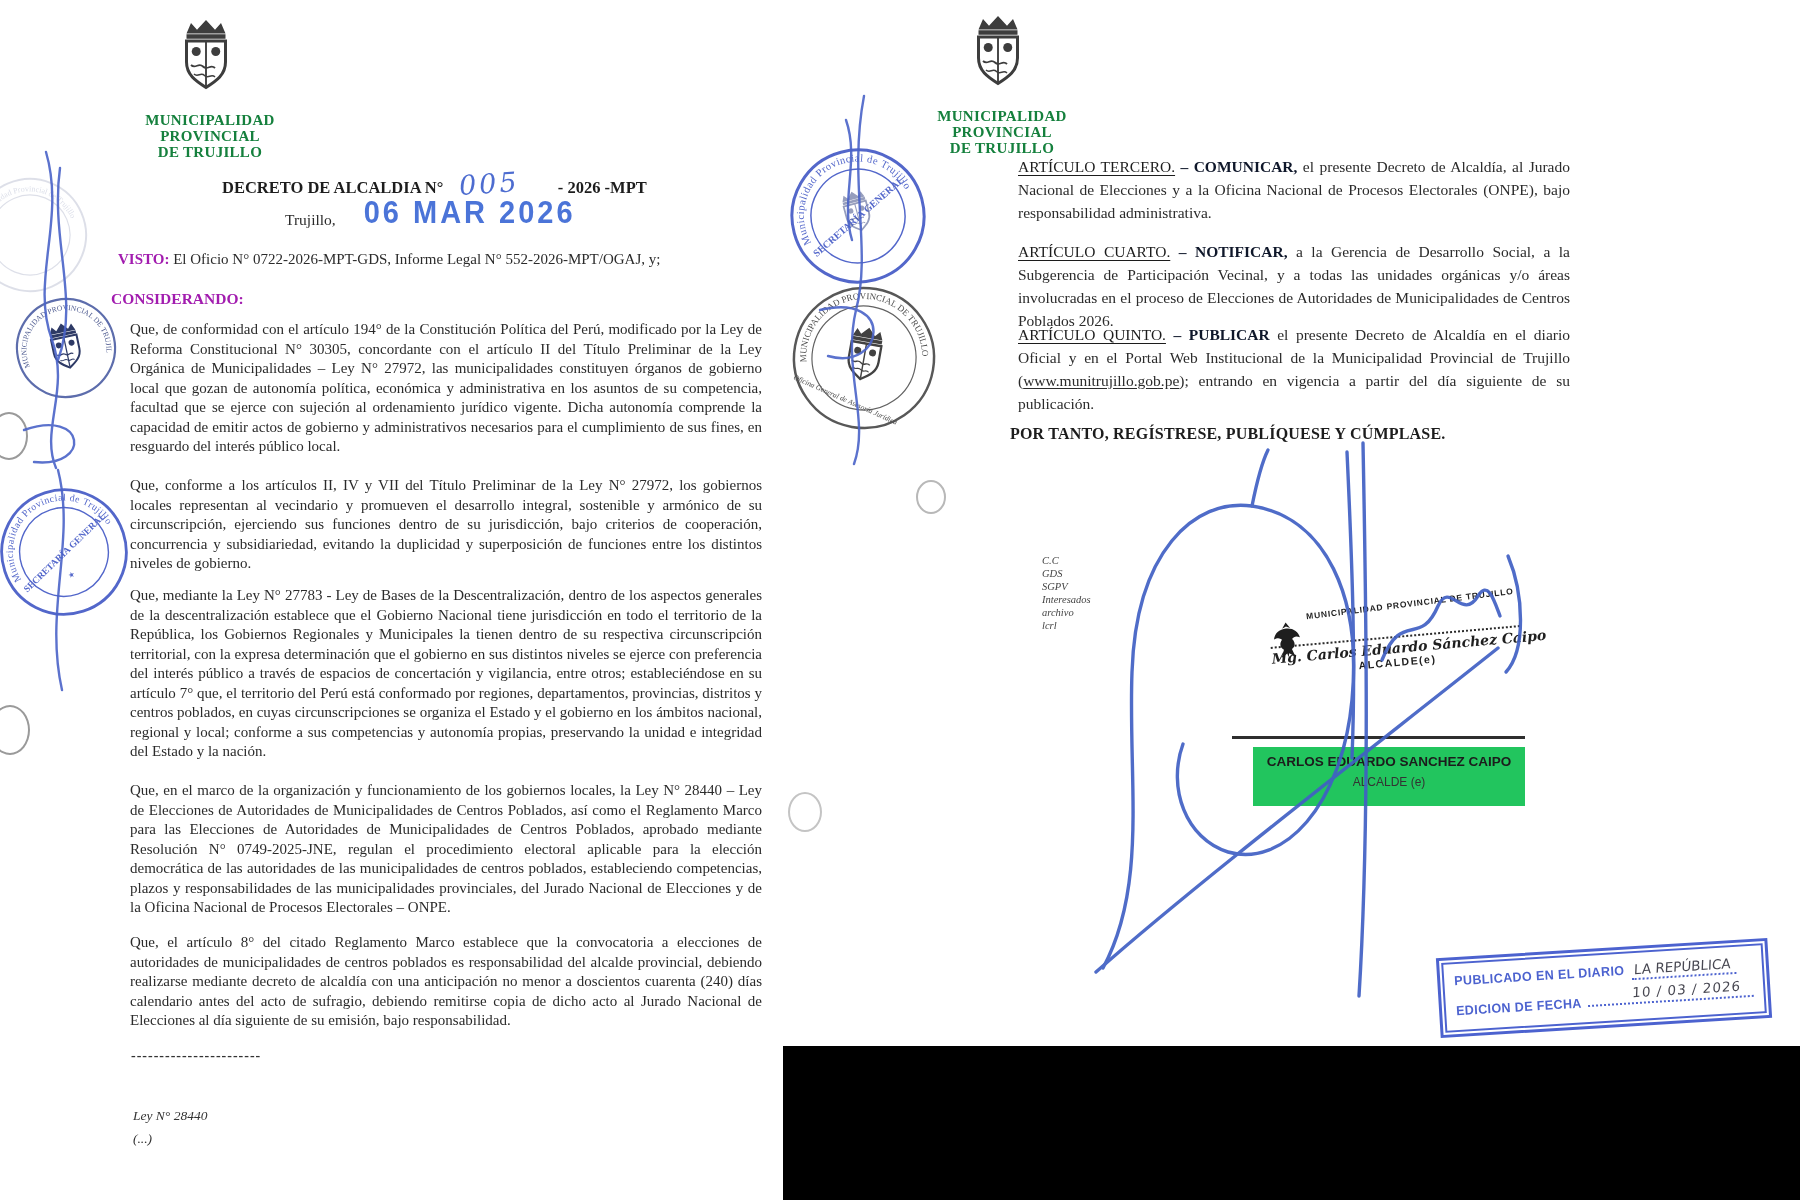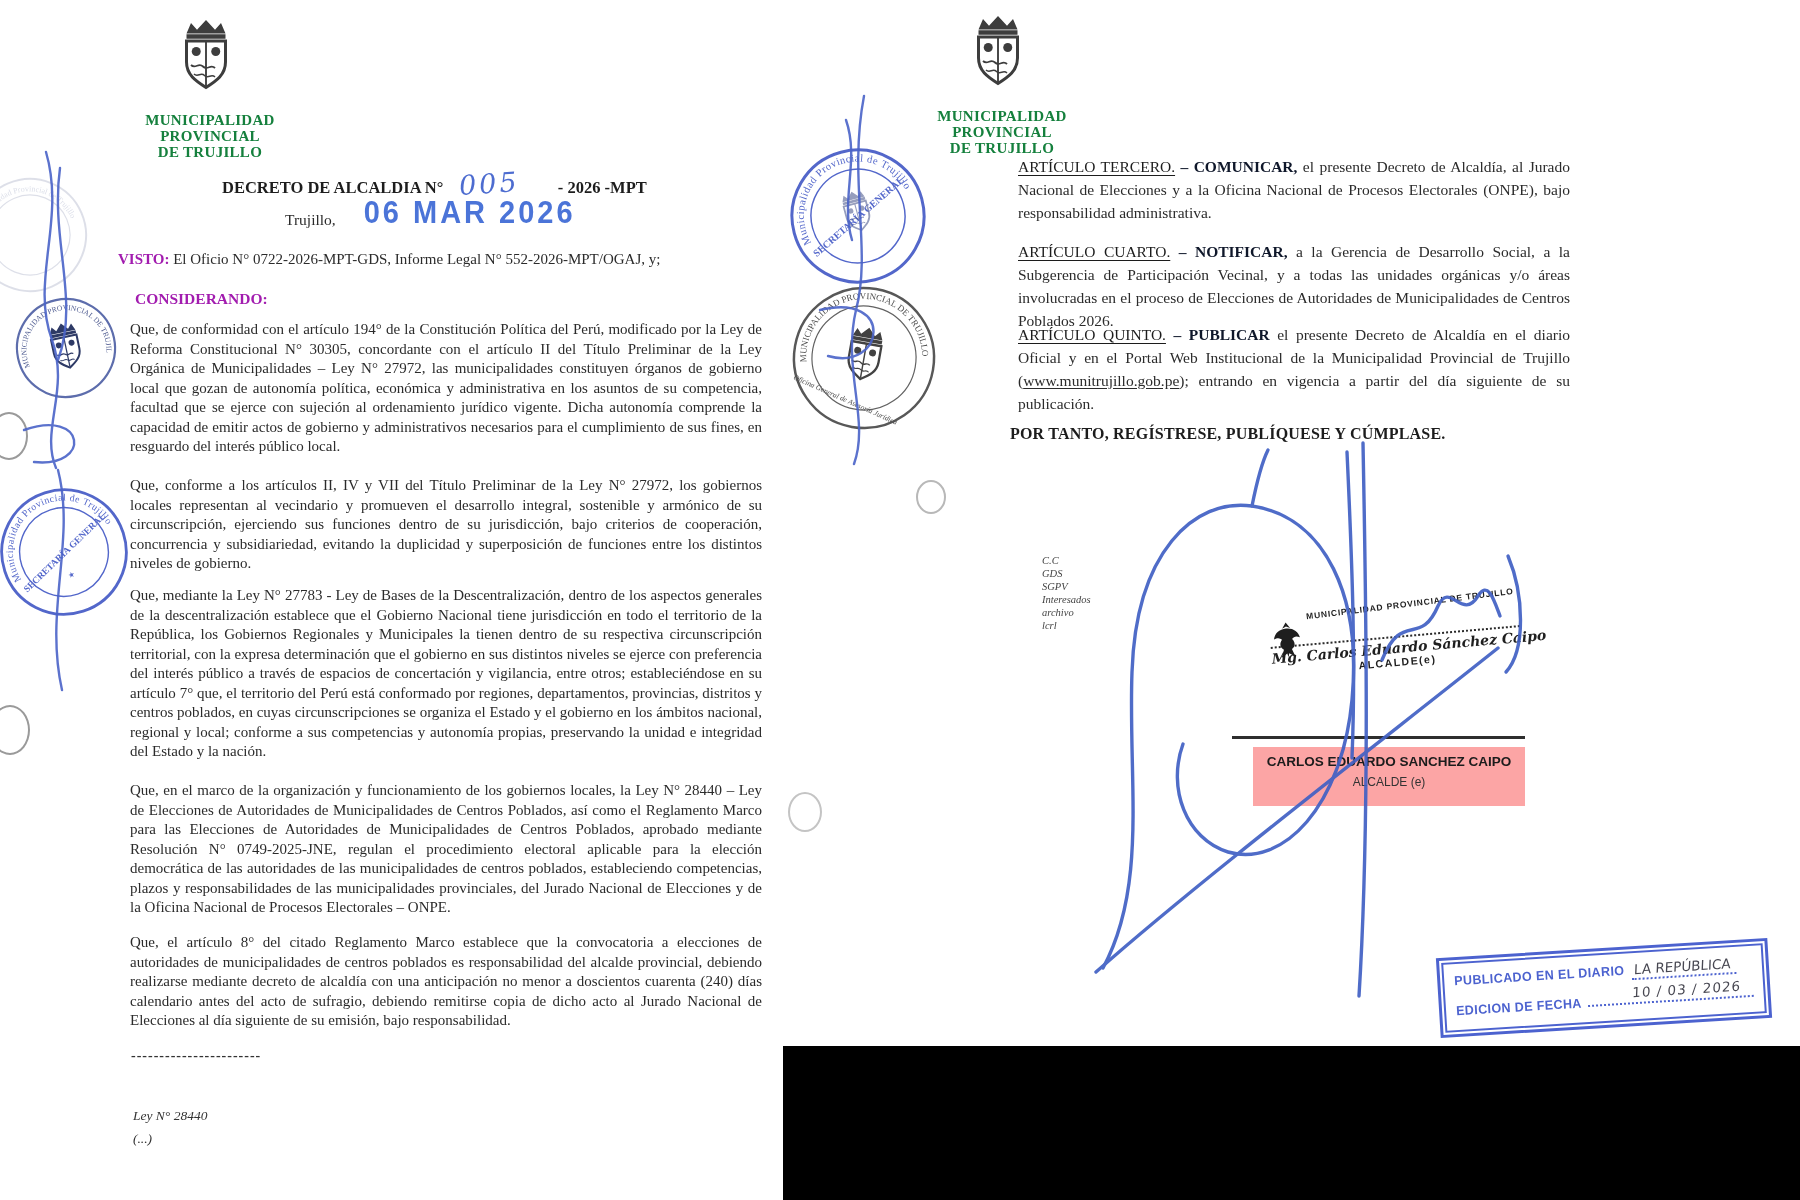--- a/index.html
+++ b/index.html
@@ -30,21 +30,21 @@
   .ms-head { margin-left:38px; font-family:"Liberation Sans",sans-serif; font-weight:700; font-size:8.5px;
              letter-spacing:.8px; transform:rotate(-2deg); white-space:nowrap; }
   .ms-dots { border-top:2.5px dotted #2b2b2b; margin:26px 0 2px 0; }
   .ms-name { text-align:center; font-family:"DejaVu Serif",serif; font-style:italic; font-weight:700;
              font-size:14px; white-space:nowrap; }
   .ms-title { text-align:center; font-family:"Liberation Sans",sans-serif; font-weight:700; font-size:10.5px;
               letter-spacing:1.5px; }
   .ms-eagle { position:absolute; left:2px; top:12px; width:30px; height:38px; }
   
   .sig-line { left:1232px; top:736px; width:293px; height:3px; background:#2e2e2e; z-index:19; }
-  .hl-box { left:1253px; top:747px; width:272px; height:59px; background:#fca5a5; z-index:20;
+  .hl-box { left:1253px; top:747px; width:272px; height:59px; background:#22c55e; z-index:20;
             font-family:"Liberation Sans","DejaVu Sans",sans-serif; text-align:center; }
   .hl-name { padding-top:7px; font-weight:700; font-size:13.5px; color:#1c1c1c; }
   .hl-title { margin-top:6px; font-size:12px; color:#333; }
   
   .pub-stamp { left:1438px; top:948px; width:322px; transform:rotate(-3.5deg); z-index:20;
                border:3px solid #3f57cc; padding:2px; opacity:.93; background:rgba(255,255,255,.2); }
   .pub-inner { border:2px solid #3f57cc; padding:8px 10px 12px 10px; }
   .pub-row { display:flex; align-items:baseline; }
   .pub-row2 { margin-top:8px; }
   .pub-label { font-family:"Liberation Sans",sans-serif; font-weight:700; font-size:12.5px; color:#3f57cc;
@@ -97,21 +97,21 @@
 
   <div class="abs txt" style="left:285px; top:196px; display:flex; align-items:flex-end">
     <span class="place" style="margin-top:10px">Trujillo,</span>
     <span class="date-stamp">06 MAR 2026</span>
   </div>
 
   <div class="abs txt para" style="left:118px; top:250px; width:644px">
     <span class="lead">VISTO:</span><span> El Oficio N° 0722-2026-MPT-GDS, Informe Legal N° 552-2026-MPT/OGAJ, y;</span>
   </div>
 
-  <div class="abs txt lead" style="left:135px; top:290px; font-size:15.5px">CONSIDERANDO:</div>
+  <div class="abs txt lead" style="left:111px; top:290px; font-size:15.5px">CONSIDERANDO:</div>
 
   <div class="abs txt para" style="left:130px; top:320px">Que, de conformidad con el artículo 194° de la Constitución Política del Perú, modificado por la Ley de Reforma Constitucional N° 30305, concordante con el artículo II del Título Preliminar de la Ley Orgánica de Municipalidades – Ley N° 27972, las municipalidades constituyen órganos de gobierno local que gozan de autonomía política, económica y administrativa en los asuntos de su competencia, facultad que se ejerce con sujeción al ordenamiento jurídico vigente. Dicha autonomía comprende la capacidad de emitir actos de gobierno y administrativos necesarios para el cumplimiento de sus fines, en resguardo del interés público local.</div>
   <div class="abs txt para" style="left:130px; top:476px">Que, conforme a los artículos II, IV y VII del Título Preliminar de la Ley N° 27972, los gobiernos locales representan al vecindario y promueven el desarrollo integral, sostenible y armónico de su circunscripción, ejerciendo sus funciones dentro de su jurisdicción, bajo criterios de cooperación, concurrencia y subsidiariedad, evitando la duplicidad y superposición de funciones entre los distintos niveles de gobierno.</div>
   <div class="abs txt para" style="left:130px; top:586px">Que, mediante la Ley N° 27783 - Ley de Bases de la Descentralización, dentro de los aspectos generales de la descentralización establece que el Gobierno Nacional tiene jurisdicción en todo el territorio de la República, los Gobiernos Regionales y Municipales la tienen dentro de su respectiva circunscripción territorial, con la expresa determinación que el gobierno en sus distintos niveles se ejerce con preferencia del interés público a través de espacios de concertación y vigilancia, entre otros; estableciéndose en su artículo 7° que, el territorio del Perú está conformado por regiones, departamentos, provincias, distritos y centros poblados, en cuyas circunscripciones se organiza el Estado y el gobierno en los ámbitos nacional, regional y local; conforme a sus competencias y autonomía propias, preservando la unidad e integridad del Estado y la nación.</div>
   <div class="abs txt para" style="left:130px; top:781px">Que, en el marco de la organización y funcionamiento de los gobiernos locales, la Ley N° 28440 – Ley de Elecciones de Autoridades de Municipalidades de Centros Poblados, así como el Reglamento Marco para las Elecciones de Autoridades de Municipalidades de Centros Poblados, aprobado mediante Resolución N° 0749-2025-JNE, regulan el procedimiento electoral aplicable para la elección democrática de las autoridades de las municipalidades de centros poblados, estableciendo competencias, plazos y responsabilidades de las municipalidades provinciales, del Jurado Nacional de Elecciones y de la Oficina Nacional de Procesos Electorales – ONPE.</div>
   <div class="abs txt para" style="left:130px; top:933px">Que, el artículo 8° del citado Reglamento Marco establece que la convocatoria a elecciones de autoridades de municipalidades de centros poblados es responsabilidad del alcalde provincial, debiendo realizarse mediante decreto de alcaldía con una anticipación no menor a doscientos cuarenta (240) días calendario antes del acto de sufragio, debiendo remitirse copia de dicho acto al Jurado Nacional de Elecciones al día siguiente de su emisión, bajo responsabilidad.</div>
 
   <div class="abs txt dashes" style="left:131px; top:1048px">-----------------------</div>
   <div class="abs txt fn" style="left:133px; top:1105px">Ley N° 28440</div>
   <div class="abs txt fn" style="left:133px; top:1128px">(...)</div>

